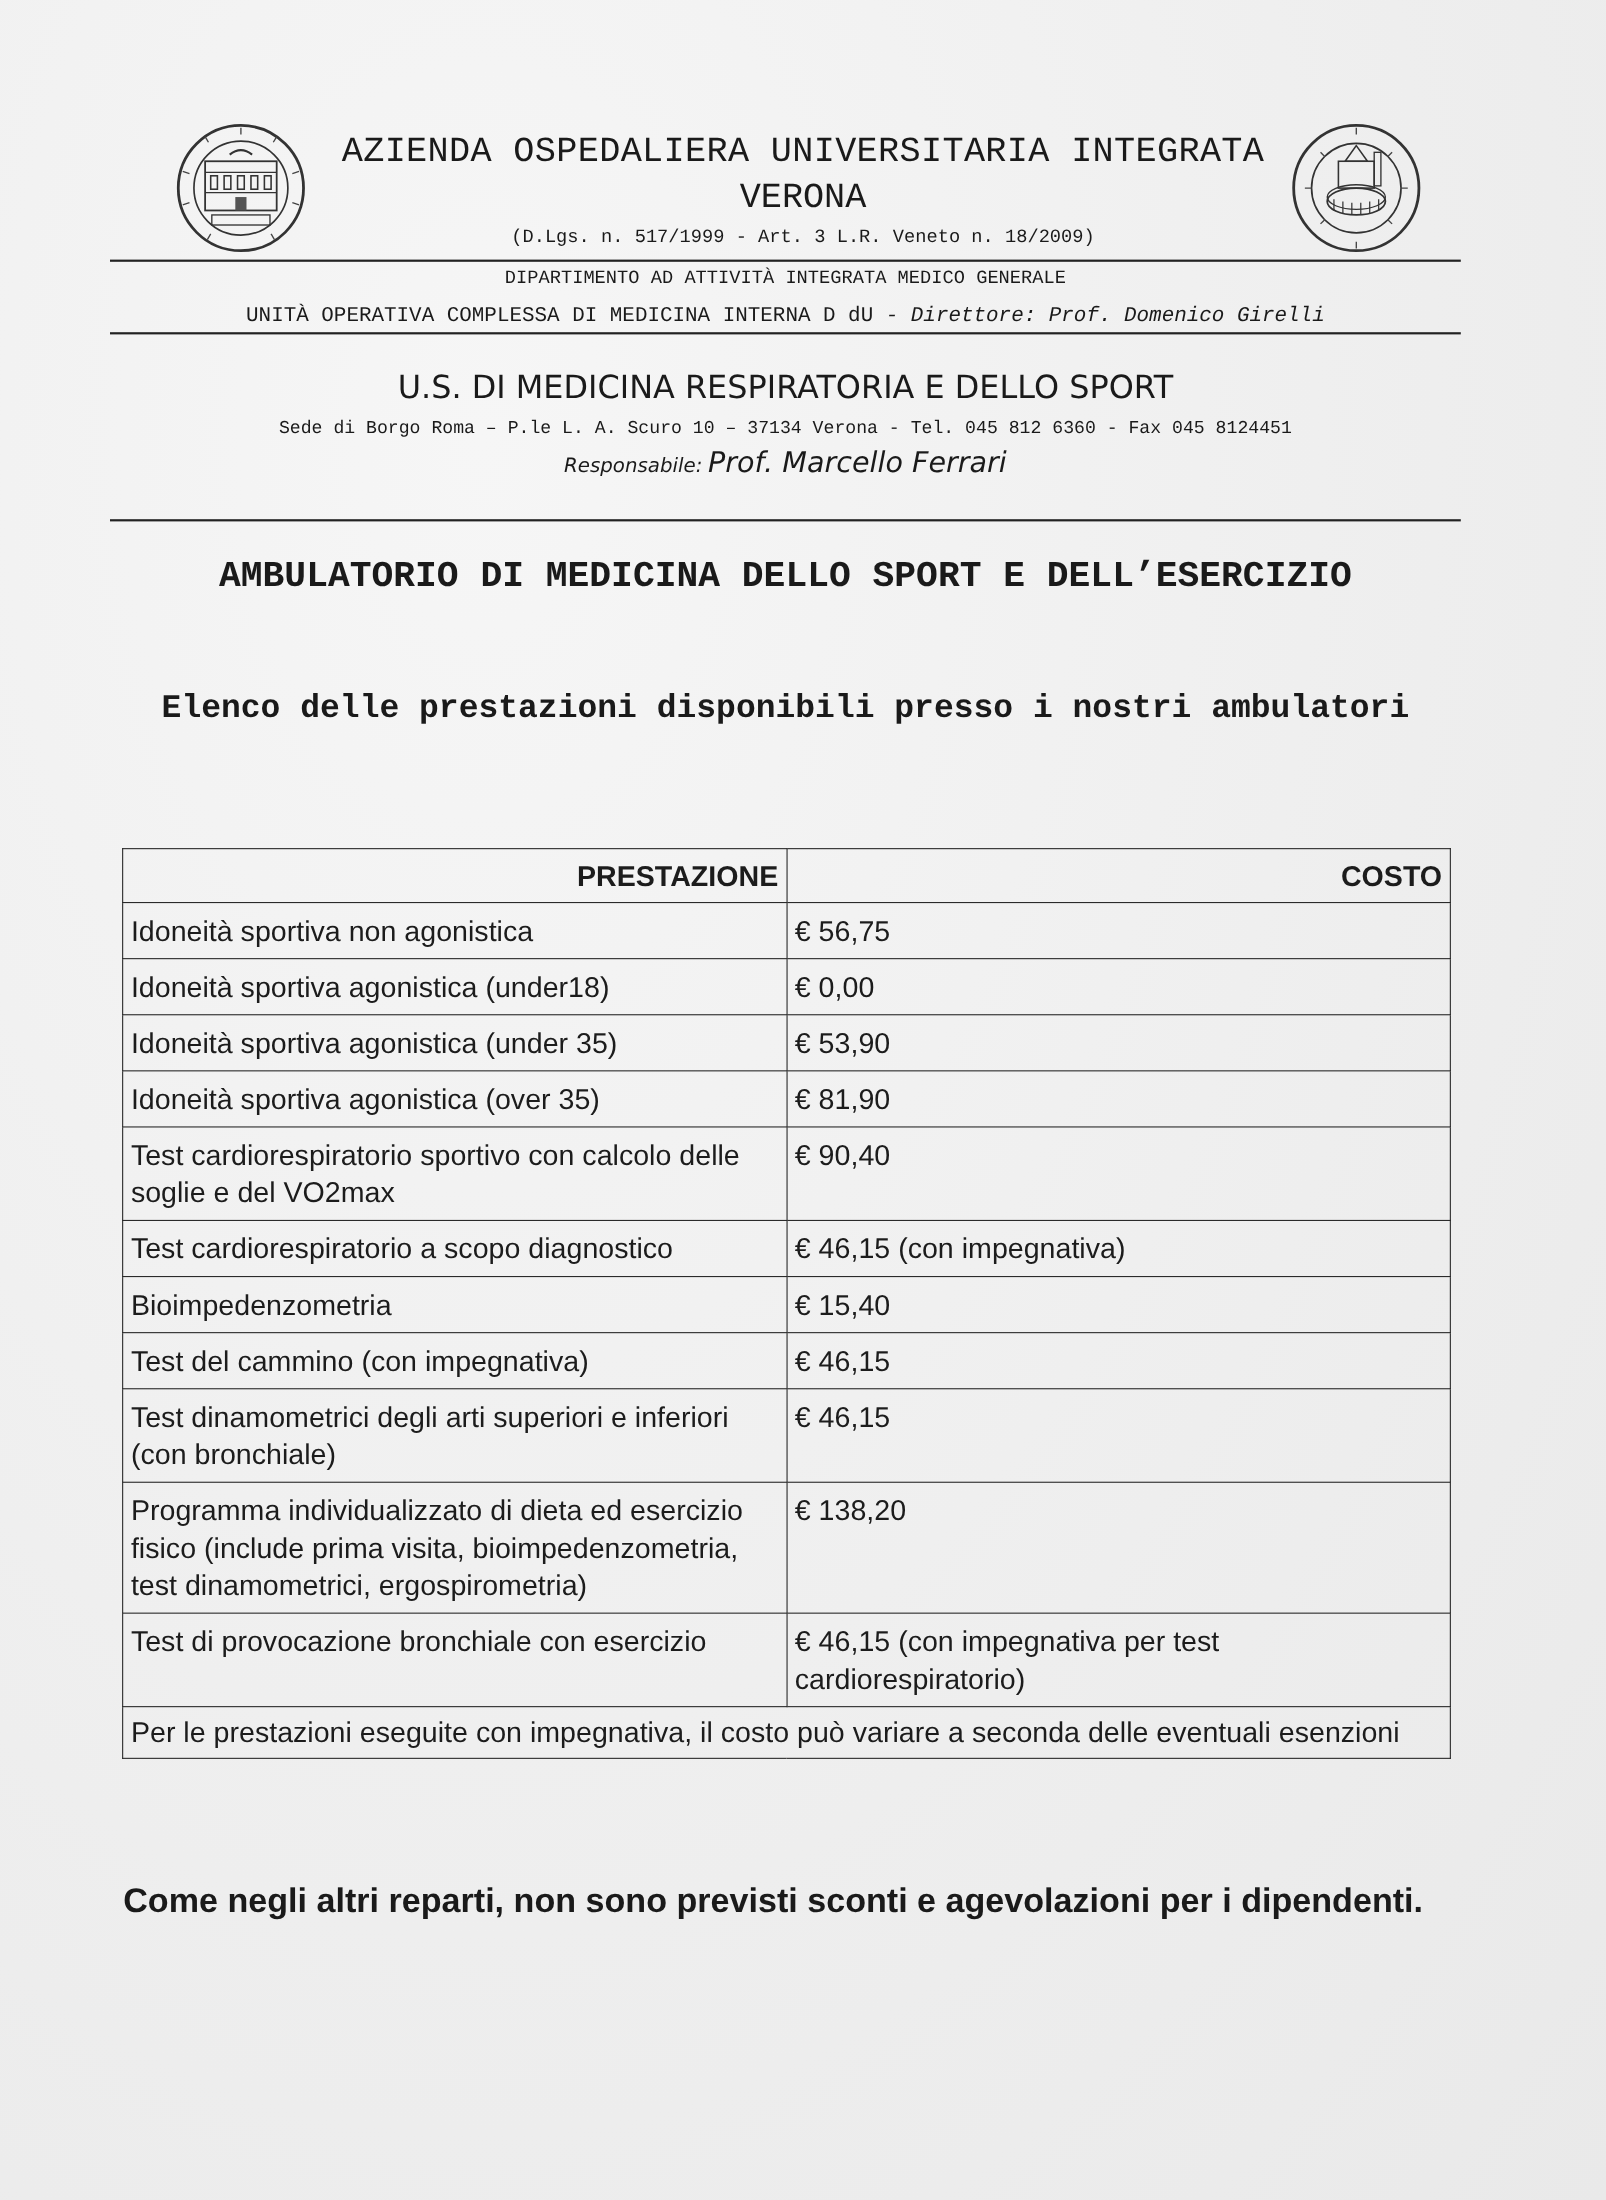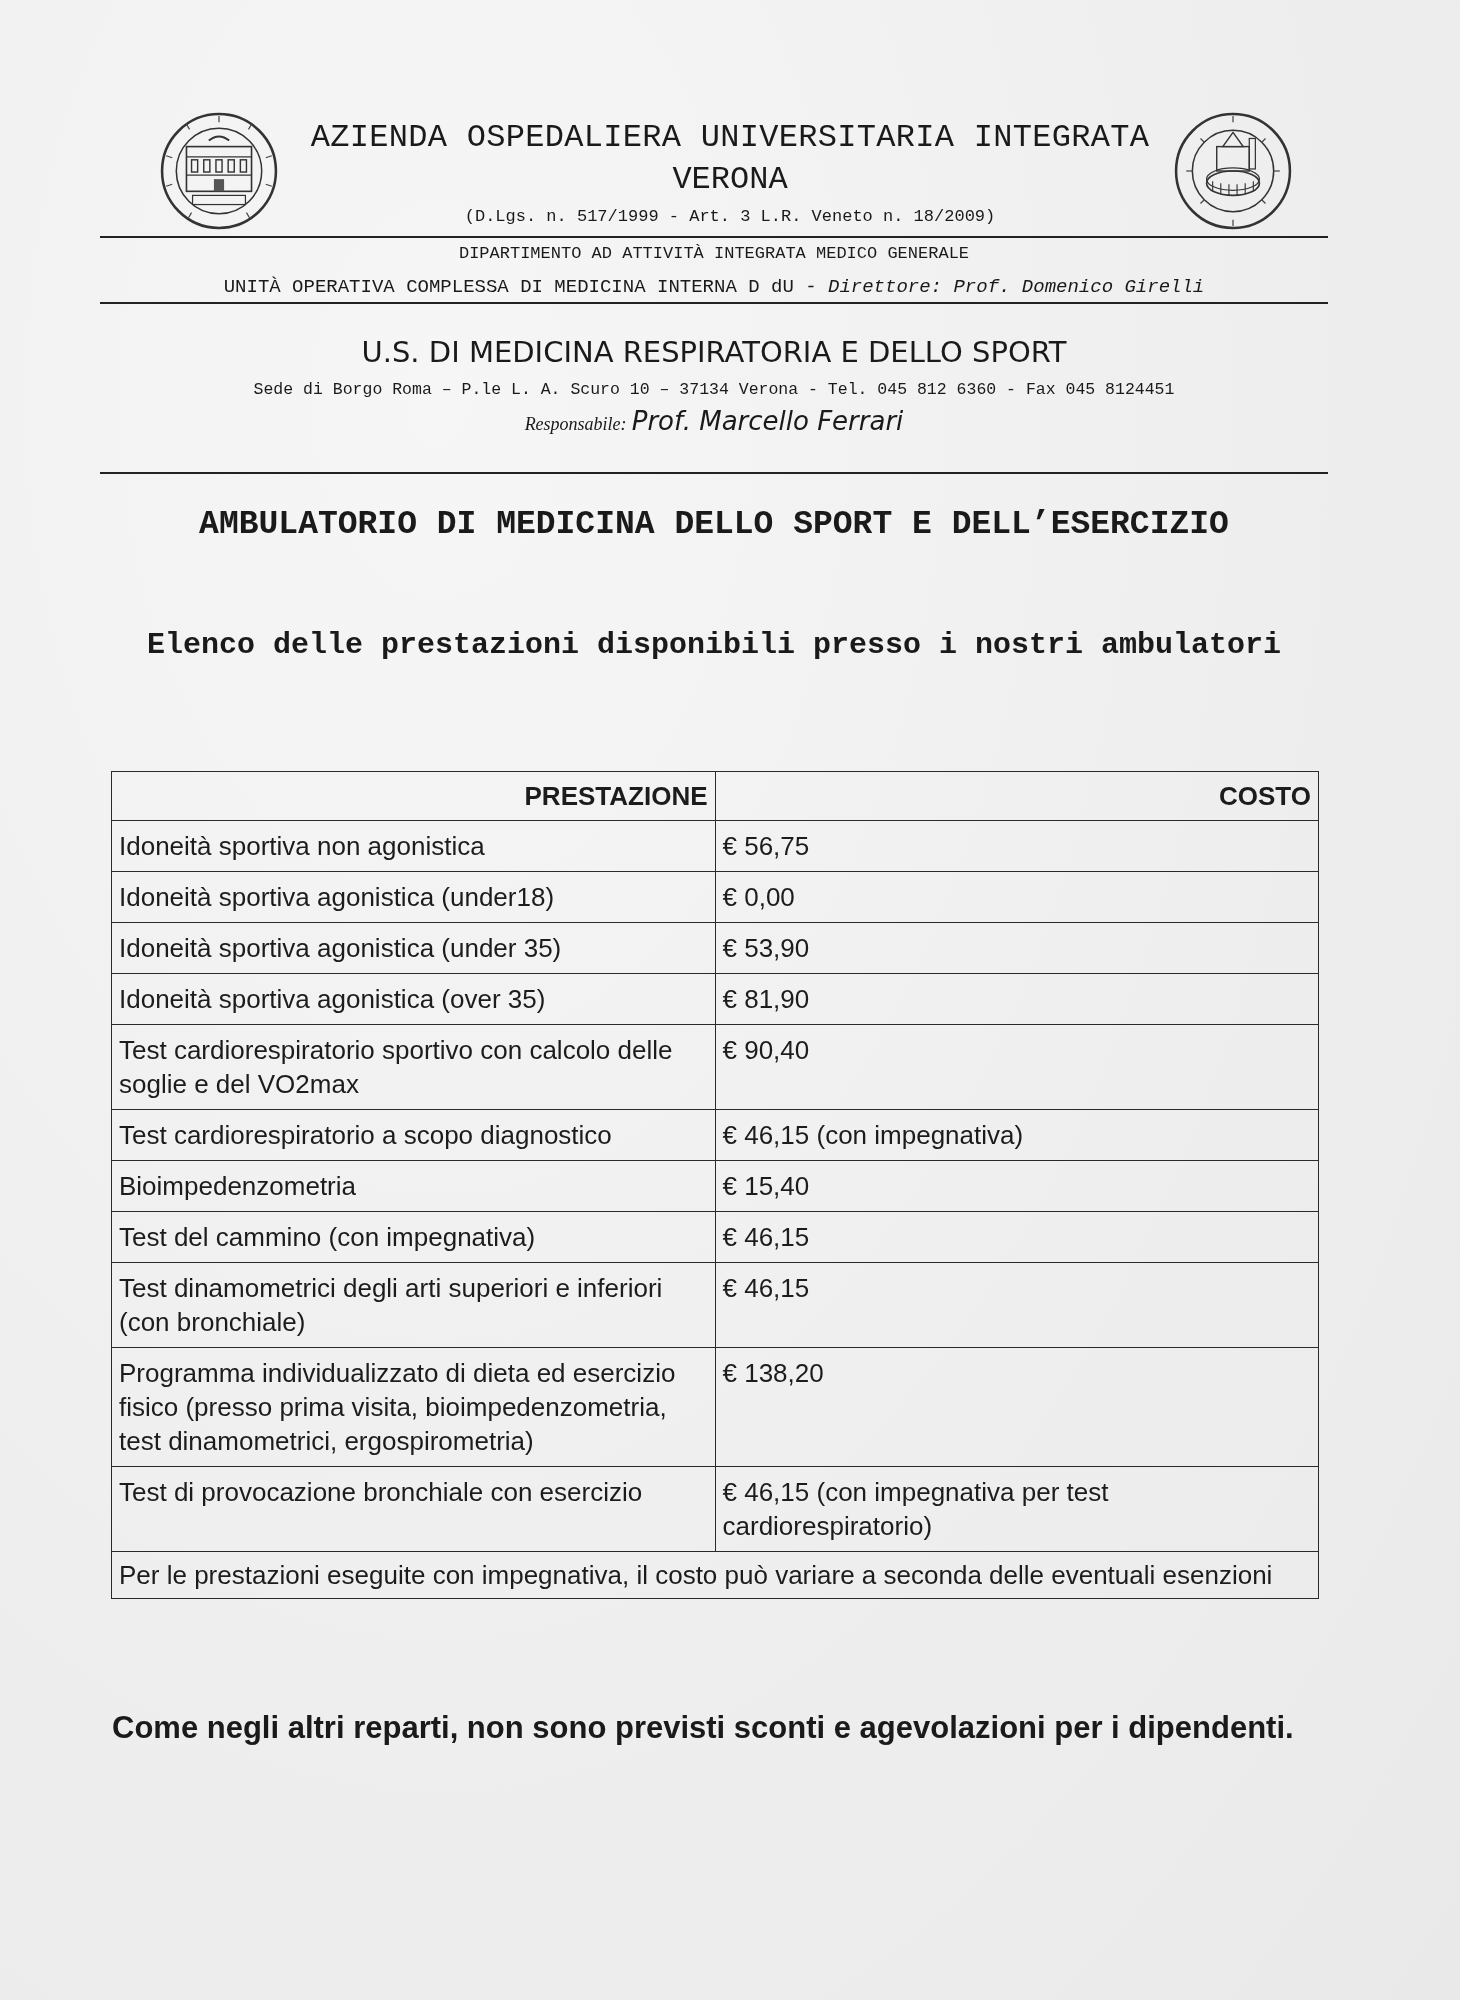--- a/index.html
+++ b/index.html
@@ -24,21 +24,21 @@
   .hdr-city  { left: 200px; width: 1060px; top: 160px; font-size: 32px; line-height: 40px; }
   .hdr-law   { left: 200px; width: 1060px; top: 207px; font-size: 17px; }
   .rule { position: absolute; left: 100px; width: 1228px; height: 0; border-top: 2px solid #222; }
   .dept1 { left: 100px; width: 1228px; top: 244px; font-size: 17px; }
   .dept2 { left: 100px; width: 1228px; top: 276px; font-size: 19px; }
   .dept2 i { font-style: italic; }
 
   .us-title { left: 100px; width: 1228px; top: 335px; font-size: 29px; font-family: "DejaVu Sans", sans-serif; font-weight: normal; }
   .us-addr  { left: 100px; width: 1228px; top: 380px; font-size: 16.5px; }
   .us-resp  { left: 100px; width: 1228px; top: 406px; font-family: "DejaVu Sans", sans-serif; font-style: italic; }
-  .us-resp .lbl { font-size: 18px; font-family: Liberation Serif, serif; }
+  .us-resp .lbl { font-size: 18px; }
   .us-resp .name { font-size: 26px; }
 
   .main-title { left: 100px; width: 1228px; top: 506px; font-size: 33px; font-weight: bold; }
   .sub-title  { left: 100px; width: 1228px; top: 628px; font-size: 30px; font-weight: bold; }
 
   
   #price-table {
     position: absolute; left: 111px; top: 771px; width: 1208px;
     border-collapse: collapse;
     font-family: "Liberation Sans", "DejaVu Sans", sans-serif;
@@ -182,21 +182,21 @@
       </tr>
       <tr>
         <td>Test del cammino (con impegnativa)</td>
         <td>€ 46,15</td>
       </tr>
       <tr>
         <td>Test dinamometrici degli arti superiori e inferiori (con bronchiale)</td>
         <td>€ 46,15</td>
       </tr>
       <tr>
-        <td>Programma individualizzato di dieta ed esercizio fisico (presso prima visita, bioimpedenzometria, test dinamometrici, ergospirometria)</td>
+        <td>Programma individualizzato di dieta ed esercizio fisico (include prima visita, bioimpedenzometria, test dinamometrici, ergospirometria)</td>
         <td>€ 138,20</td>
       </tr>
       <tr>
         <td>Test di provocazione bronchiale con esercizio</td>
         <td>€ 46,15 (con impegnativa per test cardiorespiratorio)</td>
       </tr>
       <tr>
         <td colspan="2" class="note">Per le prestazioni eseguite con impegnativa, il costo può variare a seconda delle eventuali esenzioni</td>
       </tr>
     </tbody>

